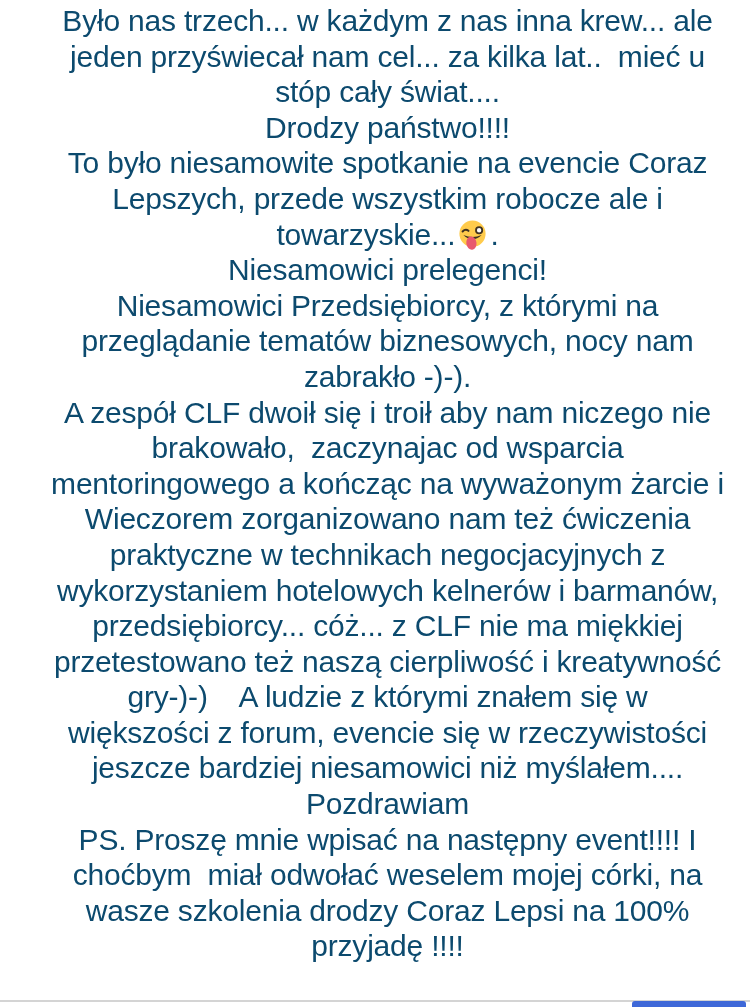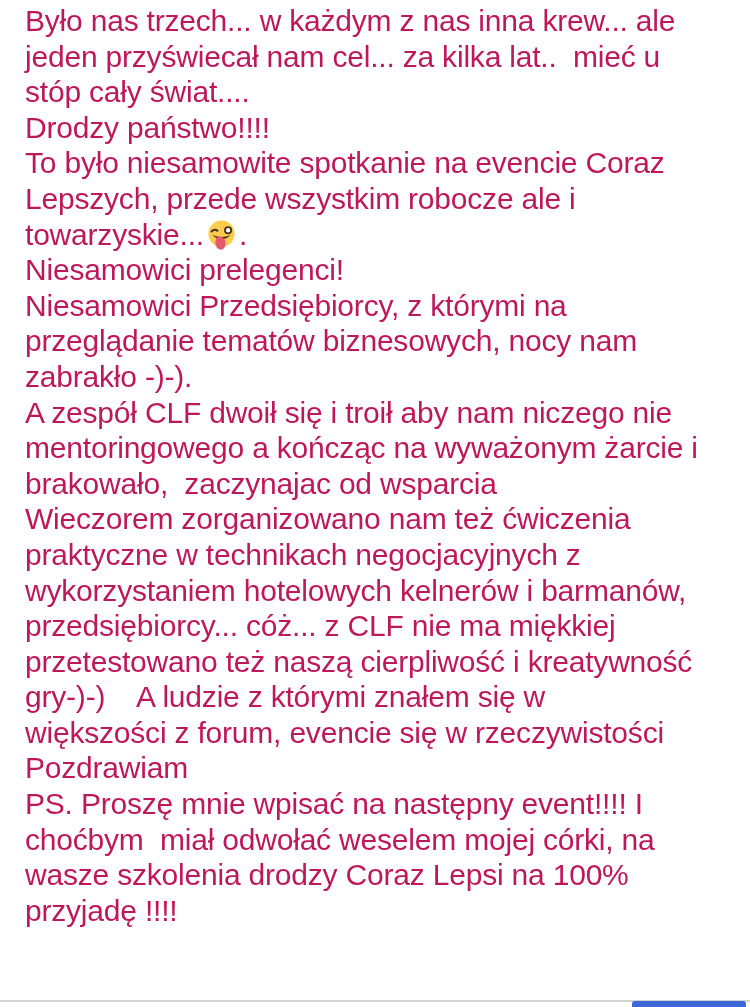--- a/index.html
+++ b/index.html
@@ -46,48 +46,49 @@
     left: 632px;
     width: 114px;
     top: 1001px;
     height: 6px;
     border-radius: 3px 3px 0 0;
   }
 </style>
 </head>
 <body style="background: rgb(255, 255, 255);">
 
-<div class="post-text" style="color: #be185d;">
+<div class="post-text" style="color: #0c4a6e; text-align: center;">
     <div class="post-line">Było nas trzech... w każdym z nas inna krew... ale</div>
     <div class="post-line">jeden przyświecał nam cel... za kilka lat..  mieć u</div>
     <div class="post-line">stóp cały świat....</div>
     <div class="post-line">Drodzy państwo!!!!</div>
     <div class="post-line">To było niesamowite spotkanie na evencie Coraz</div>
     <div class="post-line">Lepszych, przede wszystkim robocze ale i</div>
     <div class="post-line">towarzyskie...<svg class="emoji" viewBox="0 0 36 36" xmlns="http://www.w3.org/2000/svg">
     <circle class="em-face" cx="18" cy="16" r="14.3" fill="#FFCB4C"></circle>
     <path class="em-mouth" d="M8 17.5 Q18 27 28 17.5 Q18 22 8 17.5 Z" fill="#3F3222"></path>
     <ellipse class="em-tongue" cx="16.8" cy="26.3" rx="5.6" ry="7.2" transform="rotate(-8 16.8 26.3)" fill="#E8596E"></ellipse>
     <path class="em-wink" d="M7.2 13.6 Q10.4 10.2 13.6 12.9" fill="none" stroke-width="2.2" stroke-linecap="round" stroke="#3F3222"></path>
     <circle class="em-eye" cx="25.2" cy="12.3" r="3.4" fill="#ffffff" stroke-width="2" stroke="#3F3222"></circle>
   </svg>.</div>
     <div class="post-line">Niesamowici prelegenci!</div>
     <div class="post-line">Niesamowici Przedsiębiorcy, z którymi na</div>
     <div class="post-line">przeglądanie tematów biznesowych, nocy nam</div>
     <div class="post-line">zabrakło -)-).</div>
     <div class="post-line">A zespół CLF dwoił się i troił aby nam niczego nie</div>
+    <div class="post-line">brakowało,  zaczynajac od wsparcia</div>
     <div class="post-line">mentoringowego a kończąc na wyważonym żarcie i</div>
-    <div class="post-line">brakowało,  zaczynajac od wsparcia</div>
     <div class="post-line">Wieczorem zorganizowano nam też ćwiczenia</div>
     <div class="post-line">praktyczne w technikach negocjacyjnych z</div>
     <div class="post-line">wykorzystaniem hotelowych kelnerów i barmanów,</div>
     <div class="post-line">przedsiębiorcy... cóż... z CLF nie ma miękkiej</div>
     <div class="post-line">przetestowano też naszą cierpliwość i kreatywność</div>
     <div class="post-line">gry-)-)    A ludzie z którymi znałem się w</div>
     <div class="post-line">większości z forum, evencie się w rzeczywistości</div>
+    <div class="post-line">jeszcze bardziej niesamowici niż myślałem....</div>
     <div class="post-line">Pozdrawiam</div>
     <div class="post-line">PS. Proszę mnie wpisać na następny event!!!! I</div>
     <div class="post-line">choćbym  miał odwołać weselem mojej córki, na</div>
     <div class="post-line">wasze szkolenia drodzy Coraz Lepsi na 100%</div>
     <div class="post-line">przyjadę !!!!</div>
   </div>
 
 <div class="bottom-divider" style="background: rgb(212, 212, 212);"></div>
 <div class="send-button-cutoff" style="background: rgb(62, 104, 216);"></div>
 

